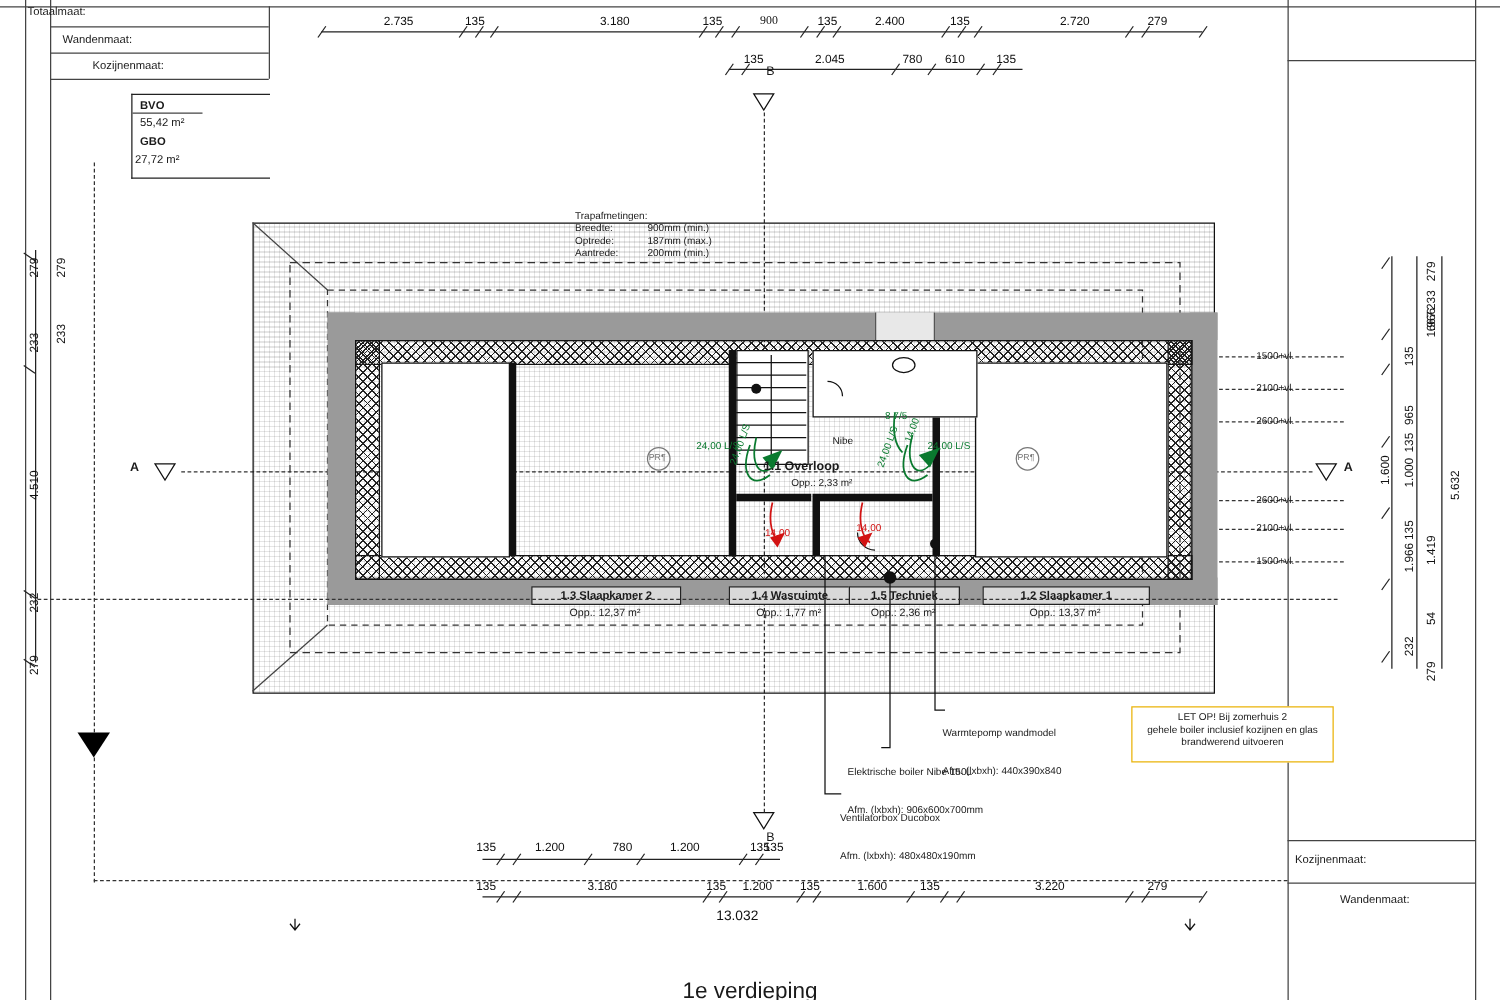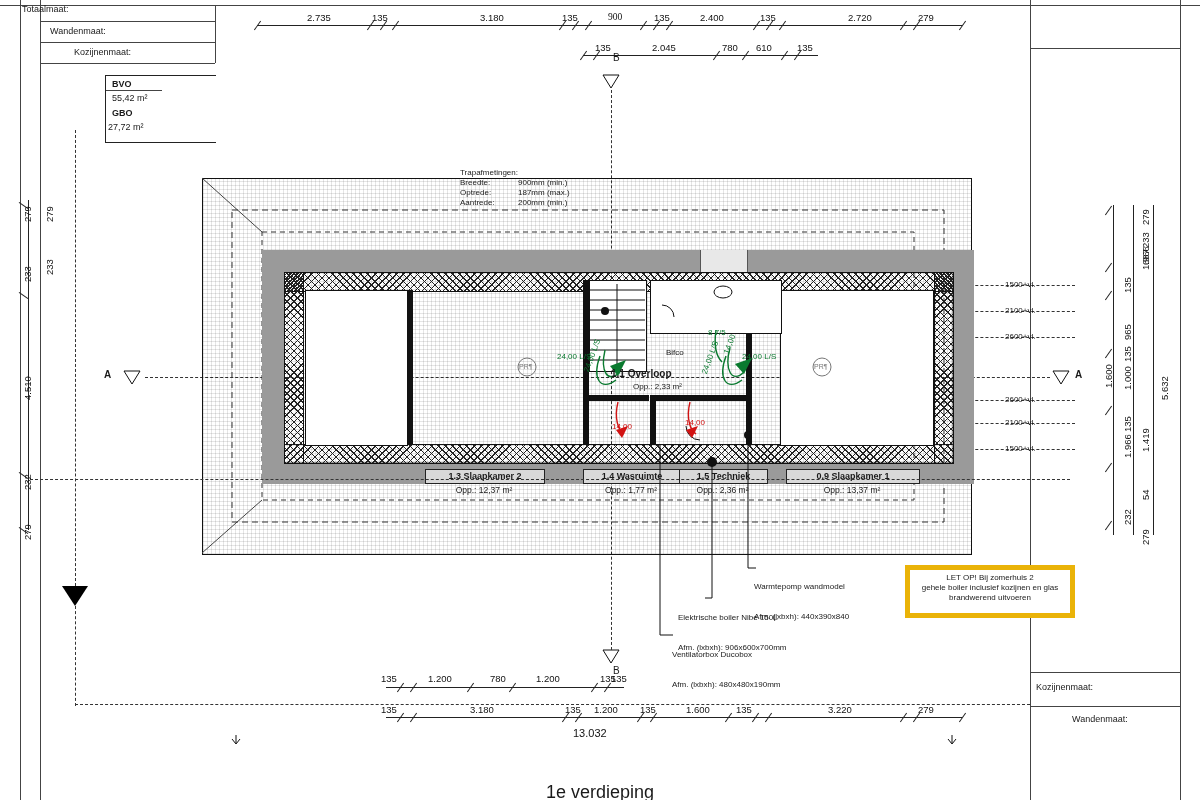--- a/index.html
+++ b/index.html
@@ -271,35 +271,35 @@
   <div class="abs t8 green" style="left:557px;top:352px;">24,00 L/S</div>
   <div class="abs t8 green" style="left:742px;top:352px;">24,00 L/S</div>
   <div class="abs t8 green" style="left:582px;top:370px;transform:rotate(-70deg);transform-origin:left top;"><span>24,00 L/S</span></div>
   <div class="abs t8 green" style="left:700px;top:372px;transform:rotate(-70deg);transform-origin:left top;"><span>24,00 L/S</span></div>
   <div class="abs t8 green" style="left:708px;top:328px;">8 7/5</div>
   <div class="abs t8 green" style="left:722px;top:352px;transform:rotate(-70deg);transform-origin:left top;"><span>14,00</span></div>
   <div class="abs t8 red" style="left:612px;top:422px;">14,00</div>
   <div class="abs t8 red" style="left:685px;top:418px;">14,00</div>
   <div class="abs t8" style="left:519px;top:362px;color:#777;font-size:7px;">PR¶</div>
   <div class="abs t8" style="left:814px;top:362px;color:#777;font-size:7px;">PR¶</div>
-  <div class="abs t8" style="left:666px;top:348px;">Bifco</div>
+  <div class="abs t8" style="left:666px;top:348px;">Nibe</div>
 
   <div class="abs t b" style="left:611px;top:368px;font-size:10px;">1.1 Overloop</div>
   <div class="abs t8" style="left:633px;top:382px;">Opp.: 2,33 m²</div>
 
   <div class="roomlbl" style="left:425px;top:469px;width:118px;">1.3 Slaapkamer 2</div>
   <div class="roomsub" style="left:425px;top:485px;width:118px;">Opp.: 12,37 m²</div>
 
   <div class="roomlbl" style="left:583px;top:469px;width:96px;">1.4 Wasruimte</div>
   <div class="roomsub" style="left:583px;top:485px;width:96px;">Opp.: 1,77 m²</div>
 
   <div class="roomlbl" style="left:679px;top:469px;width:87px;">1.5 Techniek</div>
   <div class="roomsub" style="left:679px;top:485px;width:87px;">Opp.: 2,36 m²</div>
 
-  <div class="roomlbl" style="left:786px;top:469px;width:132px;">0.9 Slaapkamer 1</div>
+  <div class="roomlbl" style="left:786px;top:469px;width:132px;">1.2 Slaapkamer 1</div>
   <div class="roomsub" style="left:786px;top:485px;width:132px;">Opp.: 13,37 m²</div>
 
   <div class="abs" style="left:460px;top:168px;">
     <div class="t8">Trapafmetingen:</div>
     <div class="t8"><span style="display:inline-block;width:58px;">Breedte:</span><span>900mm (min.)</span></div>
     <div class="t8"><span style="display:inline-block;width:58px;">Optrede:</span><span>187mm (max.)</span></div>
     <div class="t8"><span style="display:inline-block;width:58px;">Aantrede:</span><span>200mm (min.)</span></div>
   </div>
 
   <svg width="1200" height="800" style="pointer-events:none;">
@@ -313,21 +313,21 @@
   </div>
   <div class="abs t8" style="left:678px;top:593px;">
     <div>Elektrische boiler Nibe 150L</div>
     <div>Afm. (lxbxh): 906x600x700mm</div>
   </div>
   <div class="abs t8" style="left:672px;top:630px;">
     <div>Ventilatorbox Ducobox</div>
     <div>Afm. (lxbxh): 480x480x190mm</div>
   </div>
 
-  <div class="abs" style="left:905px;top:565px;width:160px;height:40px;border:5px solid #eab308;background:#fff;text-align:center;padding-top:3px;">
+  <div class="abs" style="left:905px;top:565px;width:160px;height:40px;border:1px solid #eab308;background:#fff;text-align:center;padding-top:3px;">
     <div class="t8">LET OP! Bij zomerhuis 2</div>
     <div class="t8">gehele boiler inclusief kozijnen en glas</div>
     <div class="t8">brandwerend uitvoeren</div>
   </div>
 
   <div class="dashv" style="left:75px;top:130px;height:456px;"></div>
   <div class="dash" style="left:75px;top:704px;width:955px;"></div>
   <div class="dashv" style="left:75px;top:606px;height:100px;"></div>
   <div class="dash" style="left:30px;top:479px;width:1040px;"></div>
 

